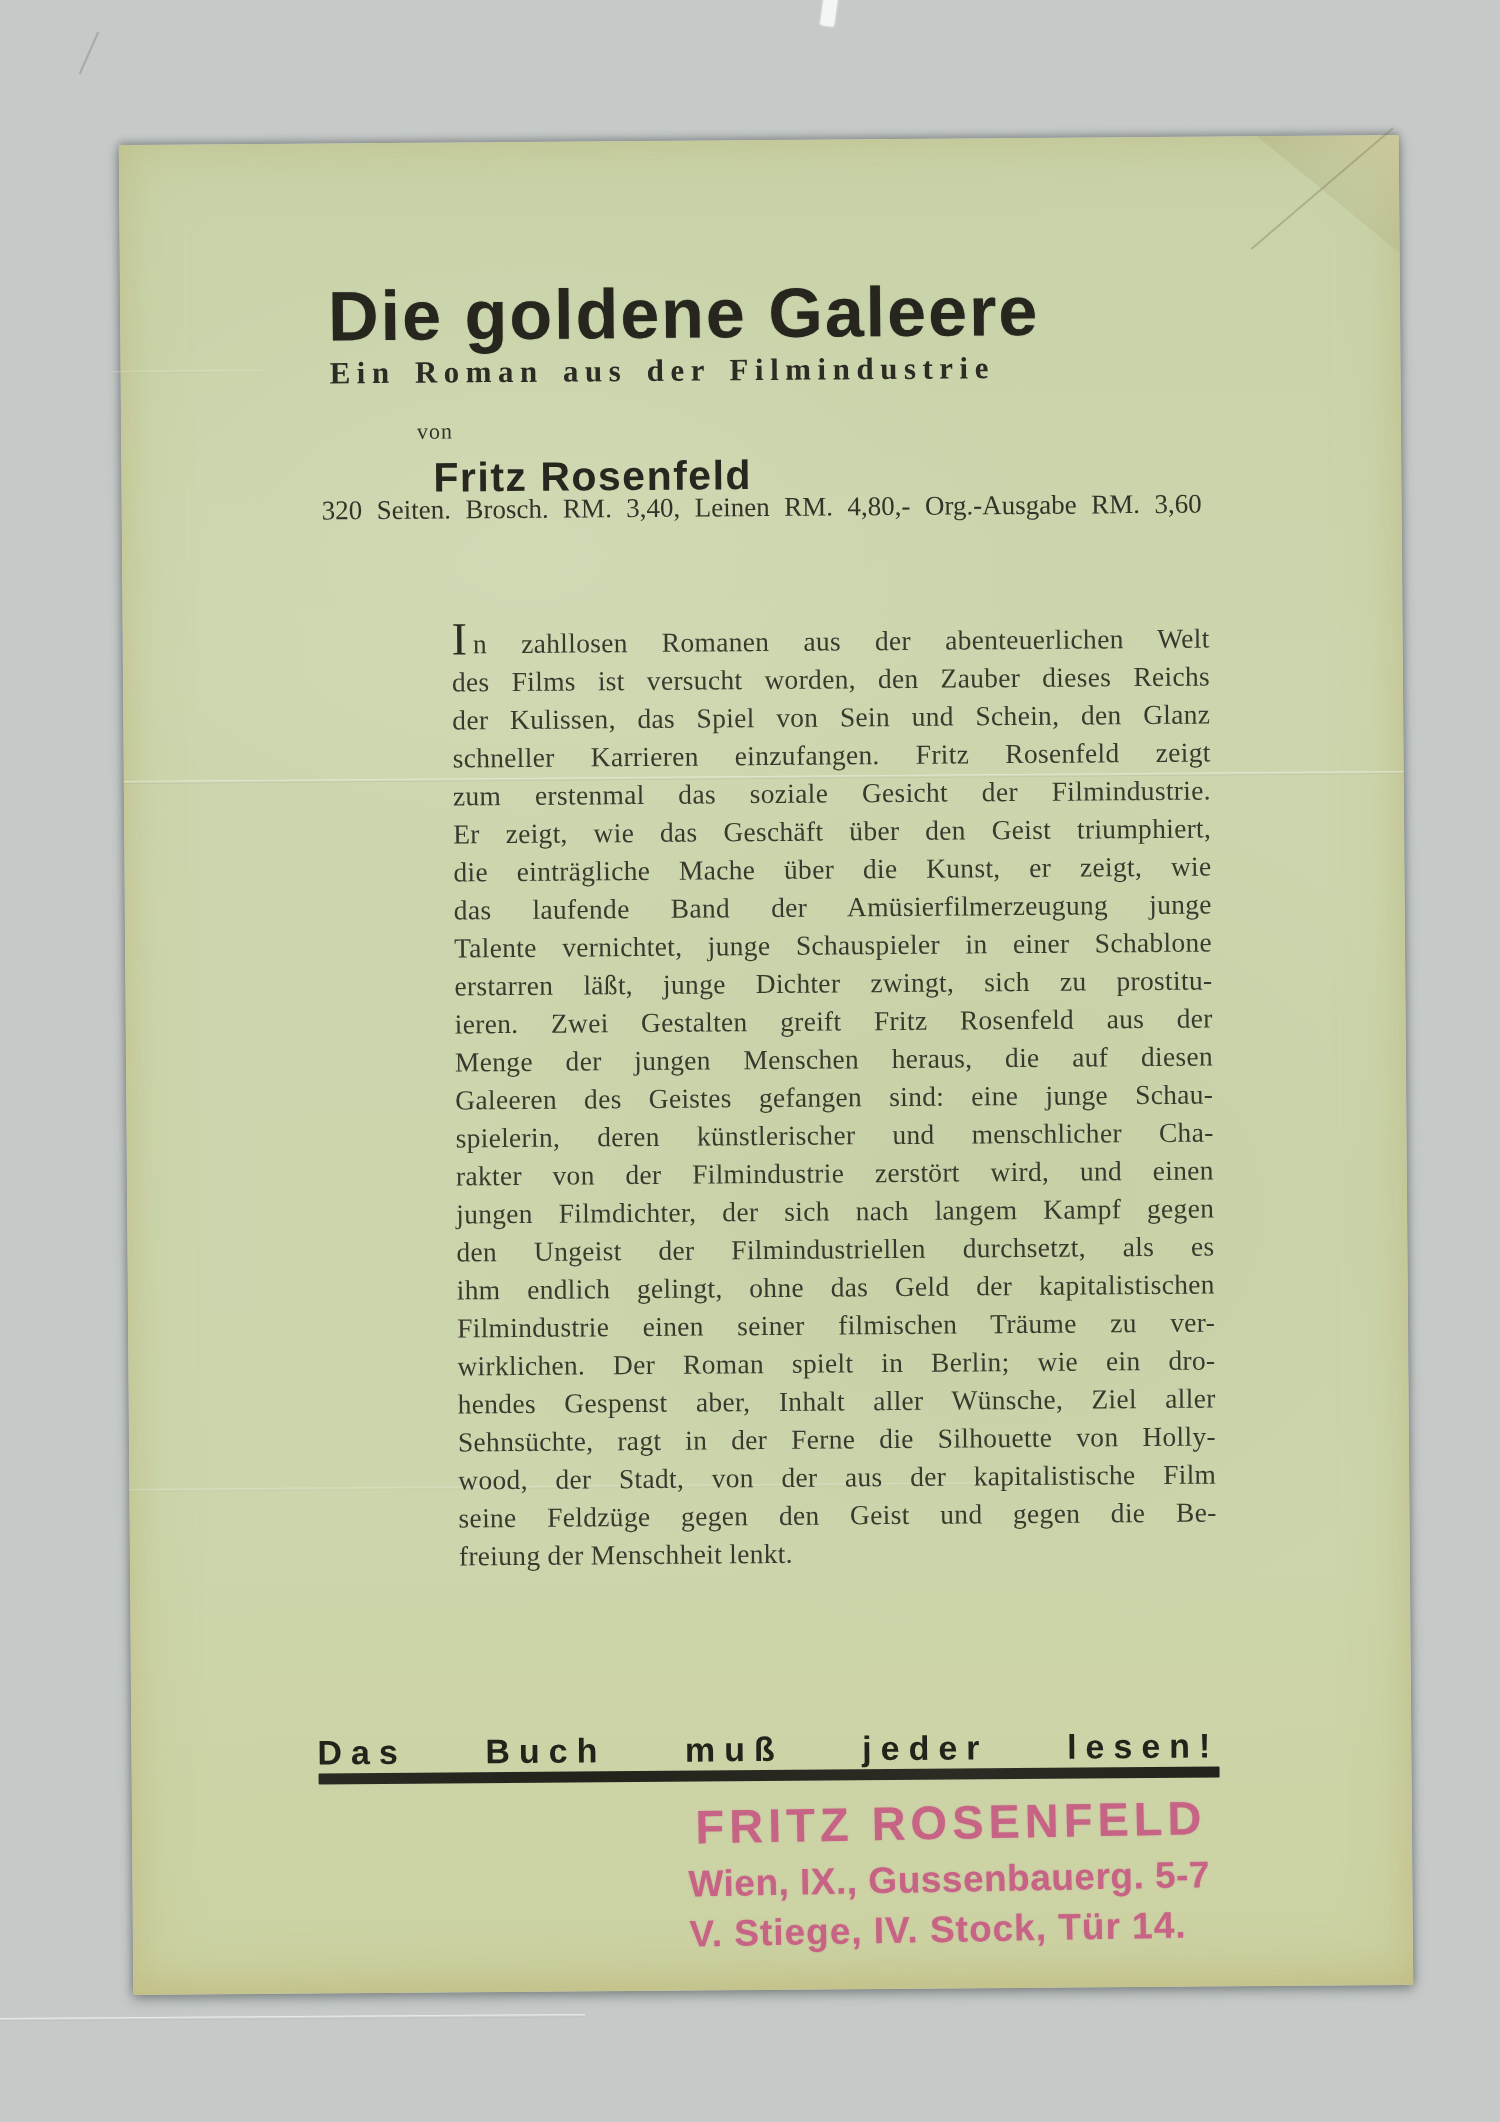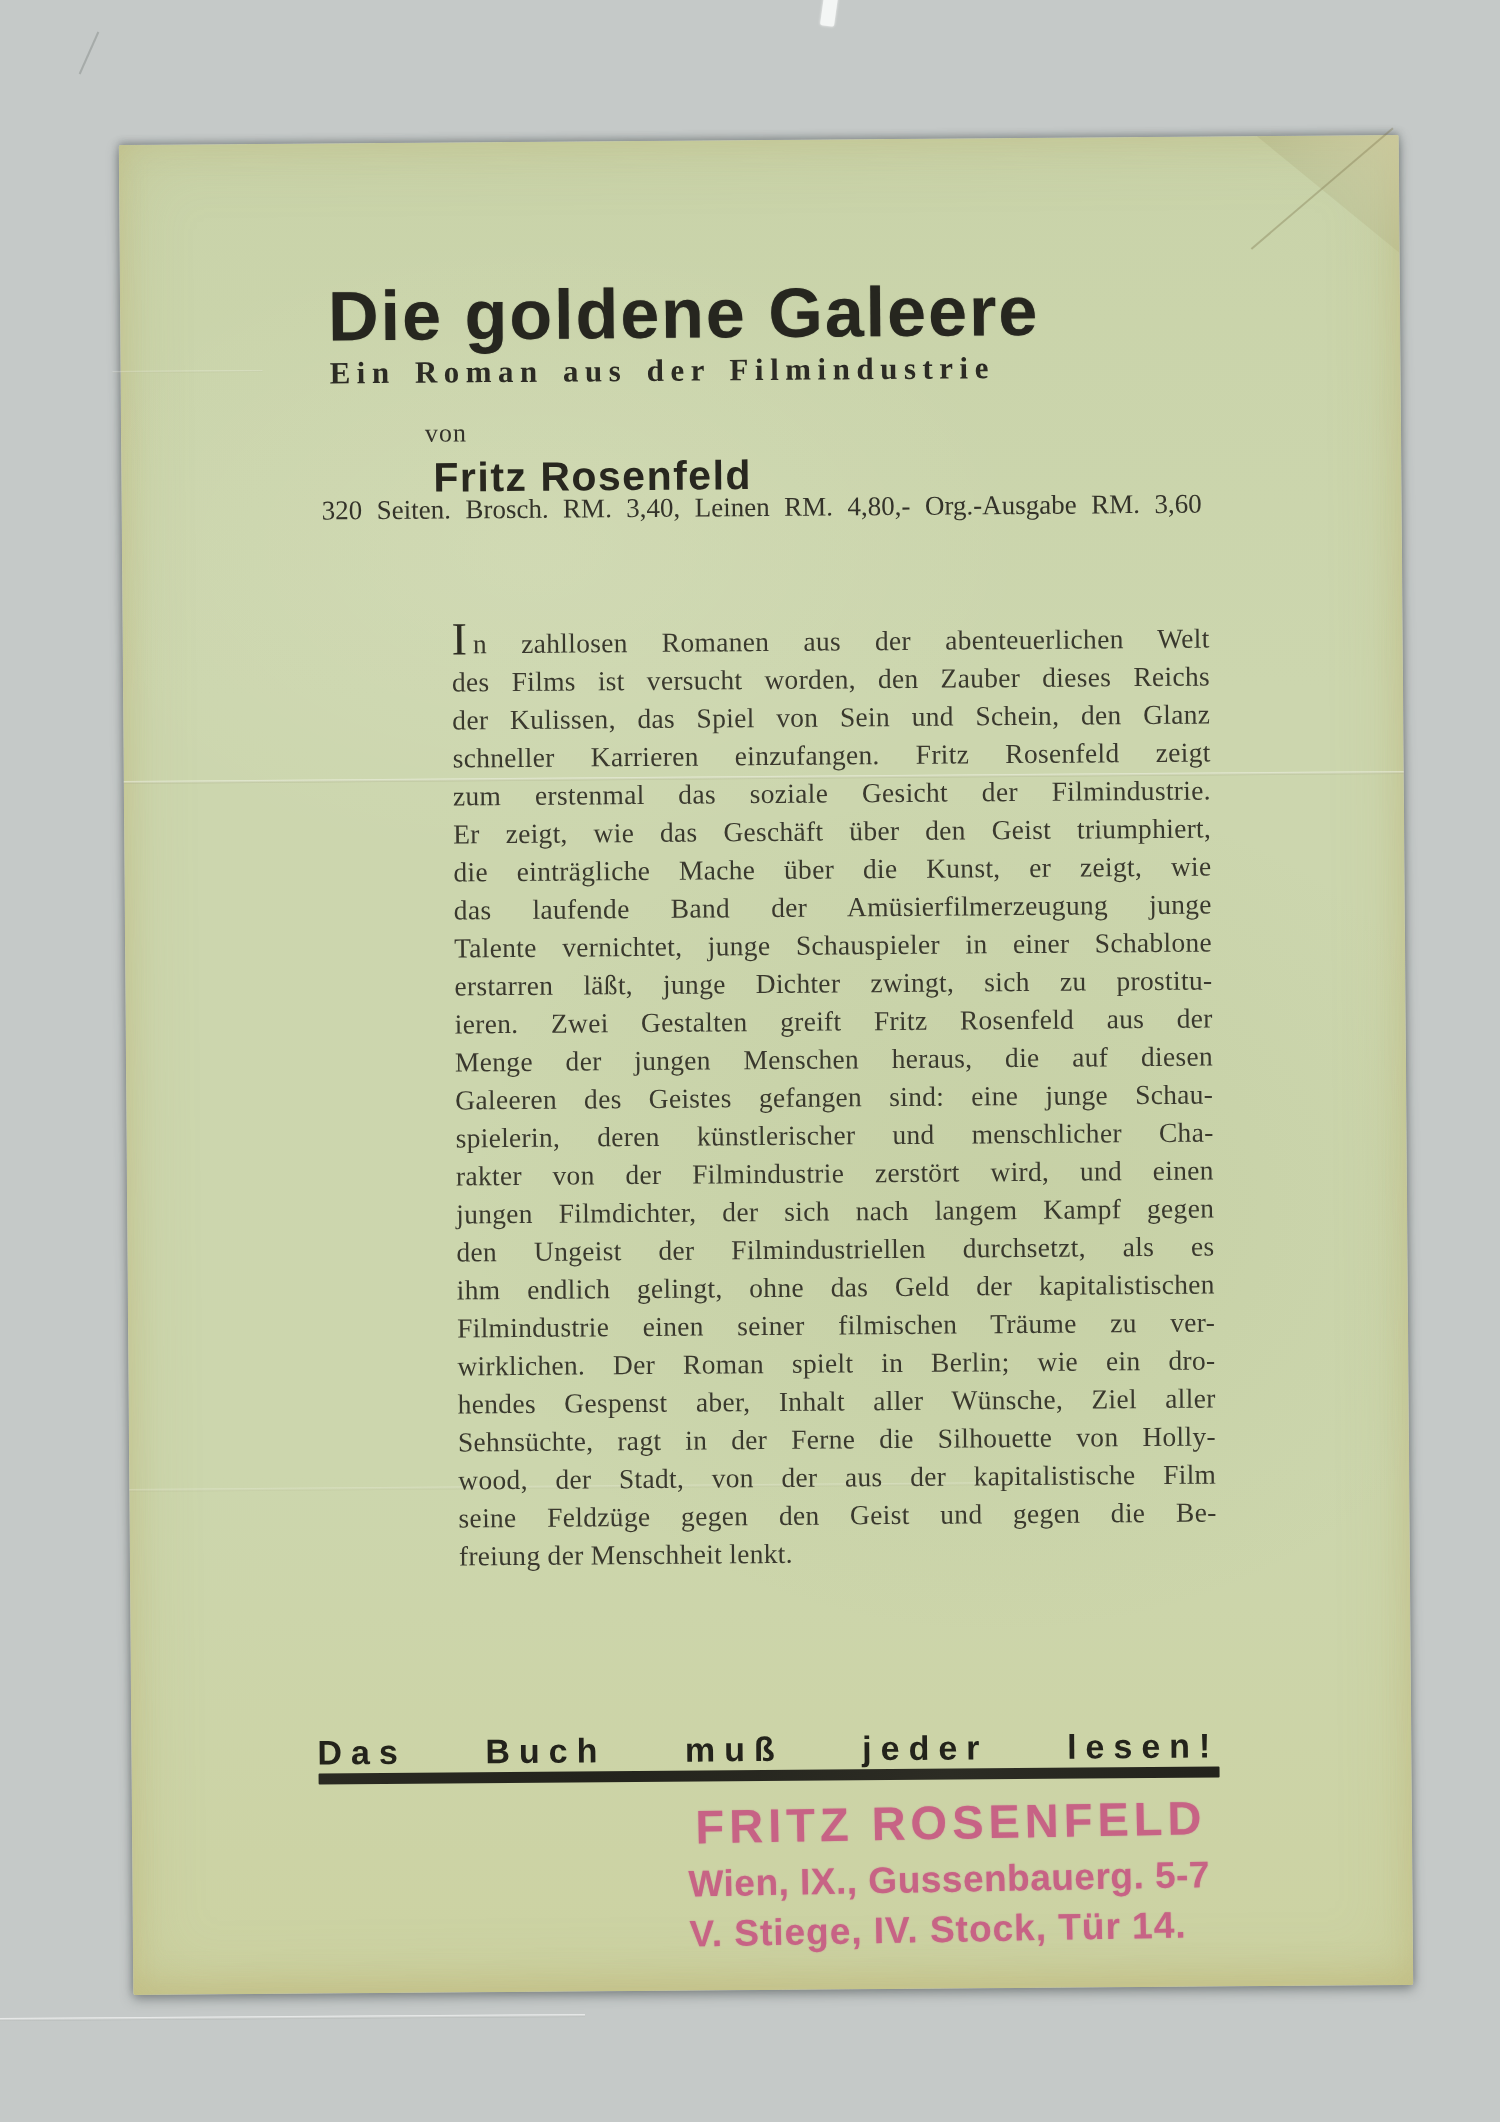--- a/index.html
+++ b/index.html
@@ -68,22 +68,22 @@
     font-weight:bold;font-size:70px;line-height:1;
     letter-spacing:2px;color:#26261f;
     text-shadow:0 0 1px rgba(38,38,31,.5);
   }
   .subtitle{
     position:absolute;left:209px;top:212px;
     font-weight:bold;font-size:31px;letter-spacing:6.5px;word-spacing:5px;
     color:#2c2b24;
   }
   .byline{
-    position:absolute;left:304px;top:276px;
-    font-size:26px;color:#34332b;letter-spacing:1px;
+    position:absolute;left:296px;top:276px;
+    font-size:22px;color:#34332b;letter-spacing:1px;
   }
   .author{
     position:absolute;left:312px;top:312px;
     font-family:"Liberation Sans","DejaVu Sans",sans-serif;
     font-weight:bold;font-size:41px;letter-spacing:1.5px;color:#28271f;
   }
   .edition{
     position:absolute;left:200px;top:352px;width:880px;
     font-size:27px;color:#34332a;
     text-align:justify;text-align-last:justify;

